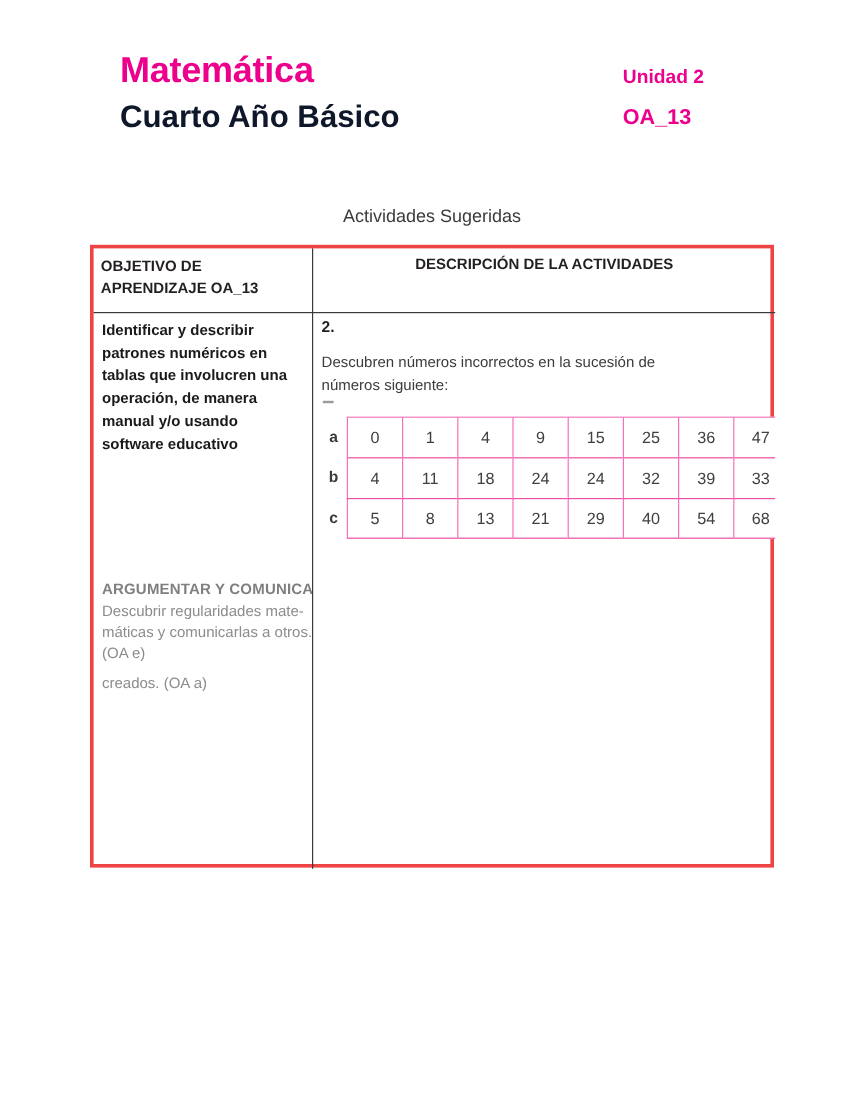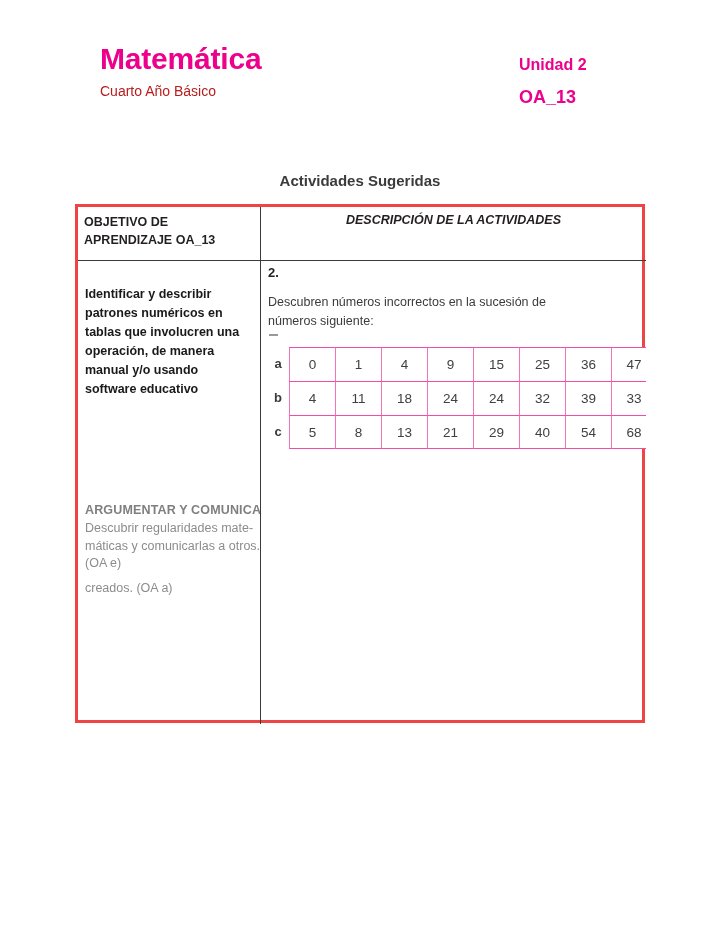--- a/index.html
+++ b/index.html
@@ -31,23 +31,23 @@
     font-size: 30px;
     font-weight: bold;
     color: #ec008c;
     letter-spacing: -0.2px;
     line-height: 1;
   }
   .title-sub {
     position: absolute;
     left: 100px;
     top: 84px;
-    font-size: 14px;
-    font-weight: normal;
-    color: #b91c1c;
+    font-size: 26px;
+    font-weight: bold;
+    color: #0f172a;
     line-height: 1;
   }
   .unit-label {
     position: absolute;
     left: 519px;
     top: 57px;
     font-size: 16px;
     font-weight: bold;
     color: #ec008c;
     line-height: 1;
@@ -63,21 +63,21 @@
   }
 
   
   .section-title {
     position: absolute;
     left: 0;
     top: 172px;
     width: 720px;
     text-align: center;
     font-size: 15px;
-    font-weight: bold;
+    font-weight: normal;
     color: #3b3b3b;
   }
 
   
   .main-table {
     position: absolute;
     left: 75px;
     top: 204px;
     width: 570px;
     height: 519px;
@@ -113,32 +113,30 @@
   }
   .th-right {
     position: absolute;
     left: 183px;
     top: 6px;
     width: 385px;
     text-align: center;
     font-size: 12.5px;
     font-weight: bold;
     color: #231f20;
-    font-style: italic;
   }
 
   
   .cell-left {
     position: absolute;
     left: 0;
     top: 54px;
     width: 182px;
     height: 463px;
     overflow: hidden;
-    margin-top: 19px;
   }
   .obj-text {
     position: absolute;
     left: 7px;
     top: 5px;
     width: 168px;
     font-size: 12.5px;
     font-weight: bold;
     line-height: 1.52;
     color: #1a1a1a;

